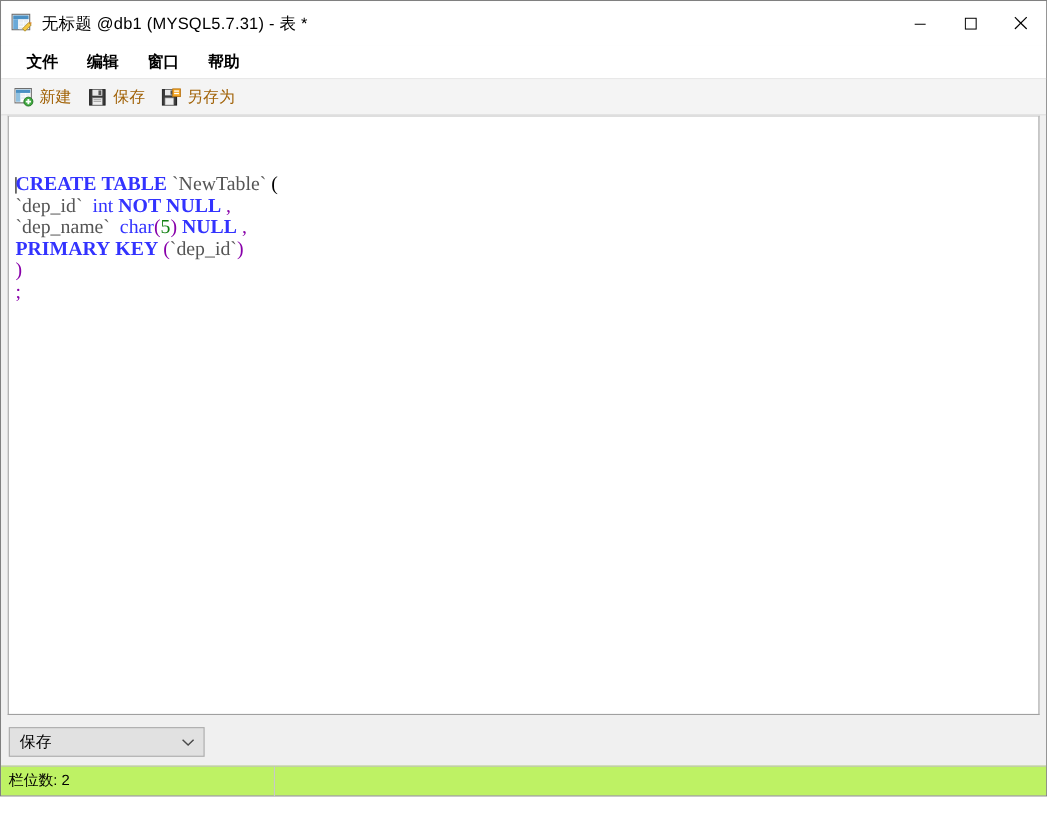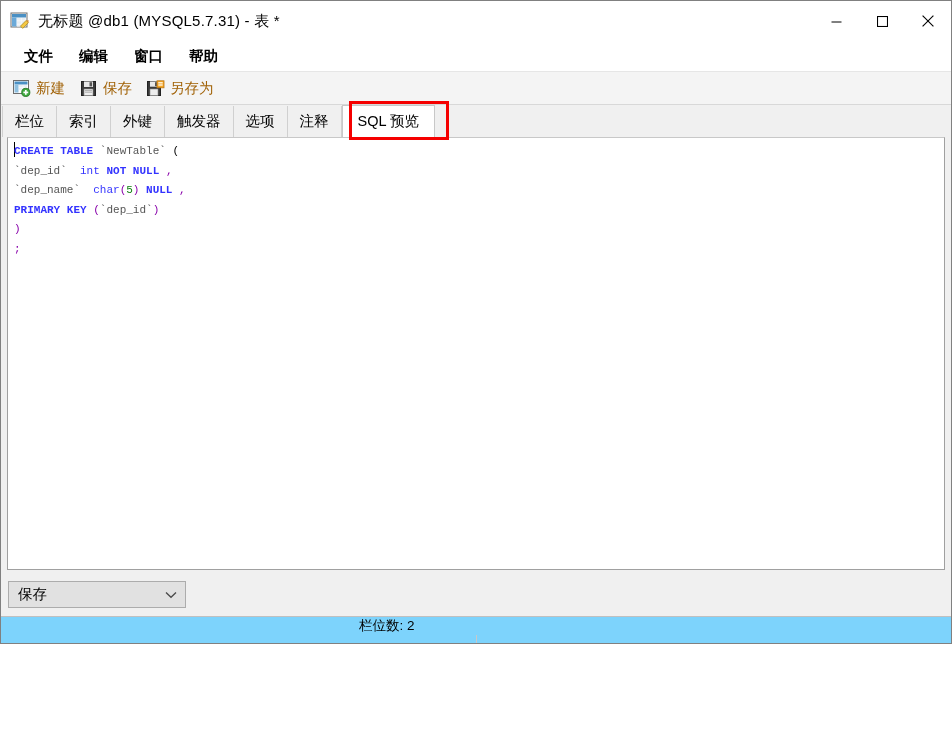--- a/index.html
+++ b/index.html
@@ -7,21 +7,21 @@
     margin: 0; padding: 0;
     width: 952px; height: 740px;
     overflow: hidden;
     background: #ffffff;
     font-family: "Liberation Sans", "DejaVu Sans", sans-serif;
   }
 
   #app {
     position: relative;
     width: 952px;
-    height: 644px;
+    height: 724px;
     background: #f0f0f0;
     border: 1px solid #808080;
     display: flex;
     flex-direction: column;
   }
 
   
   .titlebar {
     height: 40px;
     min-height: 40px;
@@ -160,26 +160,27 @@
     background: #ffffff;
     border: 1px solid #a0a0a0;
     border-top: 1px solid #c8c8c8;
     margin-top: 0;
     margin-bottom: 3px;
     position: relative;
     overflow: hidden;
     min-height: 0;
   }
   .code {
-    font-family: Liberation Mono, monospace;
-    font-size: 11px;
+    font-family: Liberation Serif, serif;
+    font-size: 18px;
     line-height: 19.6px;
     padding: 4px 0 0 6px;
     white-space: pre;
     color: #000000;
+    margin-top: 48px;
   }
   .caret {
     display: inline-block;
     width: 0;
     border-left: 1px solid #000;
     height: 15px;
     vertical-align: -3px;
     margin-right: -1px;
   }
   .kw   { color: #3333ff; font-weight: bold; }
@@ -212,26 +213,25 @@
   }
   .chev {
     width: 12px; height: 12px;
     display: flex; align-items: center; justify-content: center;
   }
 
   
   .statusbar {
     height: 27px;
     min-height: 27px;
-    background: #7dd3fc;
+    background: #bef264;
     border-top: 1px solid #c0c0c0;
     display: flex;
     align-items: center;
     position: relative;
-    flex-direction: column;
   }
   .status-cell {
     font-size: 13.5px;
     color: #000;
     padding-left: 7px;
     width: 248px;
     white-space: nowrap;
   }
   .status-sep {
     width: 1px;
@@ -335,31 +335,20 @@
           <rect x="3" y="9" width="8" height="6.5" fill="#ededed" stroke="#8a8a8a" stroke-width="0.6"></rect>
           <rect x="10" y="0.8" width="7" height="7" fill="#f5a623" stroke="#b87412" stroke-width="0.8"></rect>
           <rect x="11.3" y="2.2" width="4.4" height="1.2" fill="#ffffff"></rect>
           <rect x="11.3" y="4.4" width="4.4" height="1.2" fill="#ffffff"></rect>
         </svg>
       </span>
       <span class="tool-lbl">另存为</span>
     </div>
   </div>
 
-  <div class="tabbar">
-    <div class="tab">栏位</div>
-    <div class="tab">索引</div>
-    <div class="tab">外键</div>
-    <div class="tab">触发器</div>
-    <div class="tab">选项</div>
-    <div class="tab">注释</div>
-    <div class="tab active">SQL 预览</div>
-    <div class="tab-rest"></div>
-    <div class="red-ann"></div>
-  </div>
 
   <div class="editor-wrap">
     <div class="editor-outer">
       <div class="code"><span class="caret"></span><span class="kw">CREATE</span> <span class="kw">TABLE</span> <span class="id">`NewTable`</span> <span class="plain">(</span>
 <span class="id">`dep_id`</span>  <span class="typ">int</span> <span class="kw">NOT</span> <span class="kw">NULL</span> <span class="pun">,</span>
 <span class="id">`dep_name`</span>  <span class="typ">char</span><span class="pun">(</span><span class="num">5</span><span class="pun">)</span> <span class="kw">NULL</span> <span class="pun">,</span>
 <span class="kw">PRIMARY</span> <span class="kw">KEY</span> <span class="pun">(</span><span class="id">`dep_id`</span><span class="pun">)</span>
 <span class="pun">)</span>
 <span class="pun">;</span></div>
     </div>

